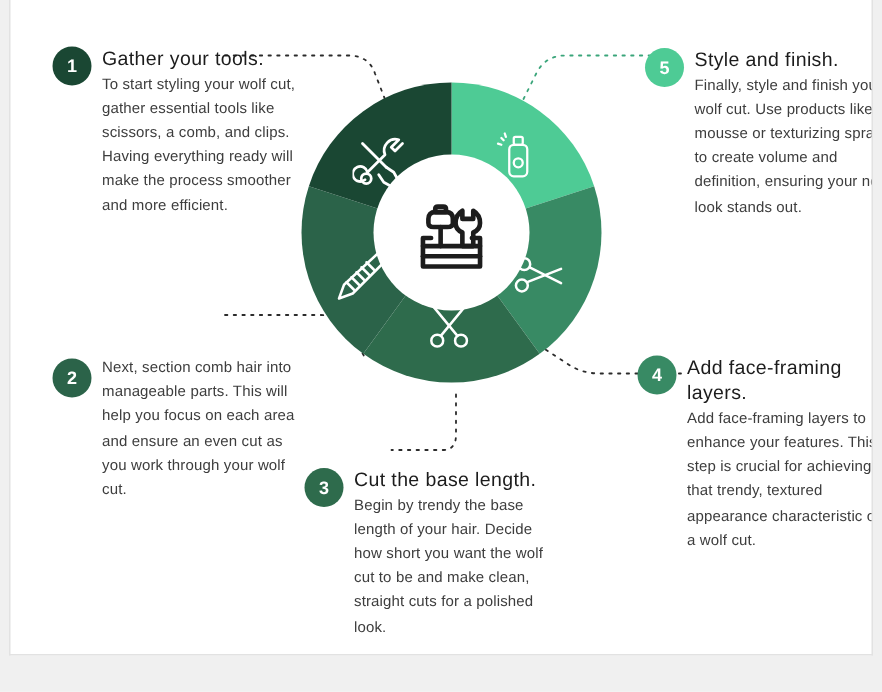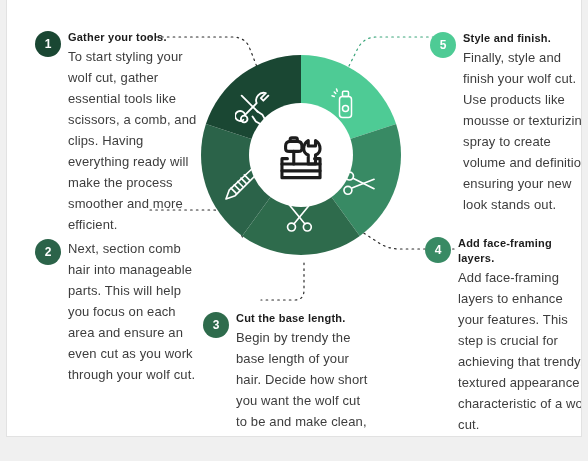--- a/index.html
+++ b/index.html
@@ -73,29 +73,29 @@
     width: 26px; height: 26px;
     border-radius: 50%;
     color: #ffffff;
     font-size: 12px;
     font-weight: bold;
     display: flex; align-items: center; justify-content: center;
     margin-top: 1px;
   }
   .step-body { width: 132px; }
   .step-title {
-    font-size: 11px;
-    font-weight: bold;
+    font-size: 13px;
+    font-weight: normal;
     color: #1c1c1c;
     line-height: 1.32;
     margin-bottom: 1.5px;
     letter-spacing: 0.02em;
   }
   .step-text {
-    font-size: 13px;
+    font-size: 10px;
     color: #3d3d3d;
     line-height: 1.62;
     letter-spacing: 0.01em;
   }
 
   #step1 { left: 28px;  top: 30px;  }
   #step2 { left: 28px;  top: 238px; }
   #step3 { left: 196px; top: 311px; }
   #step4 { left: 418px; top: 236px; }
   #step5 { left: 423px; top: 31px;  }

